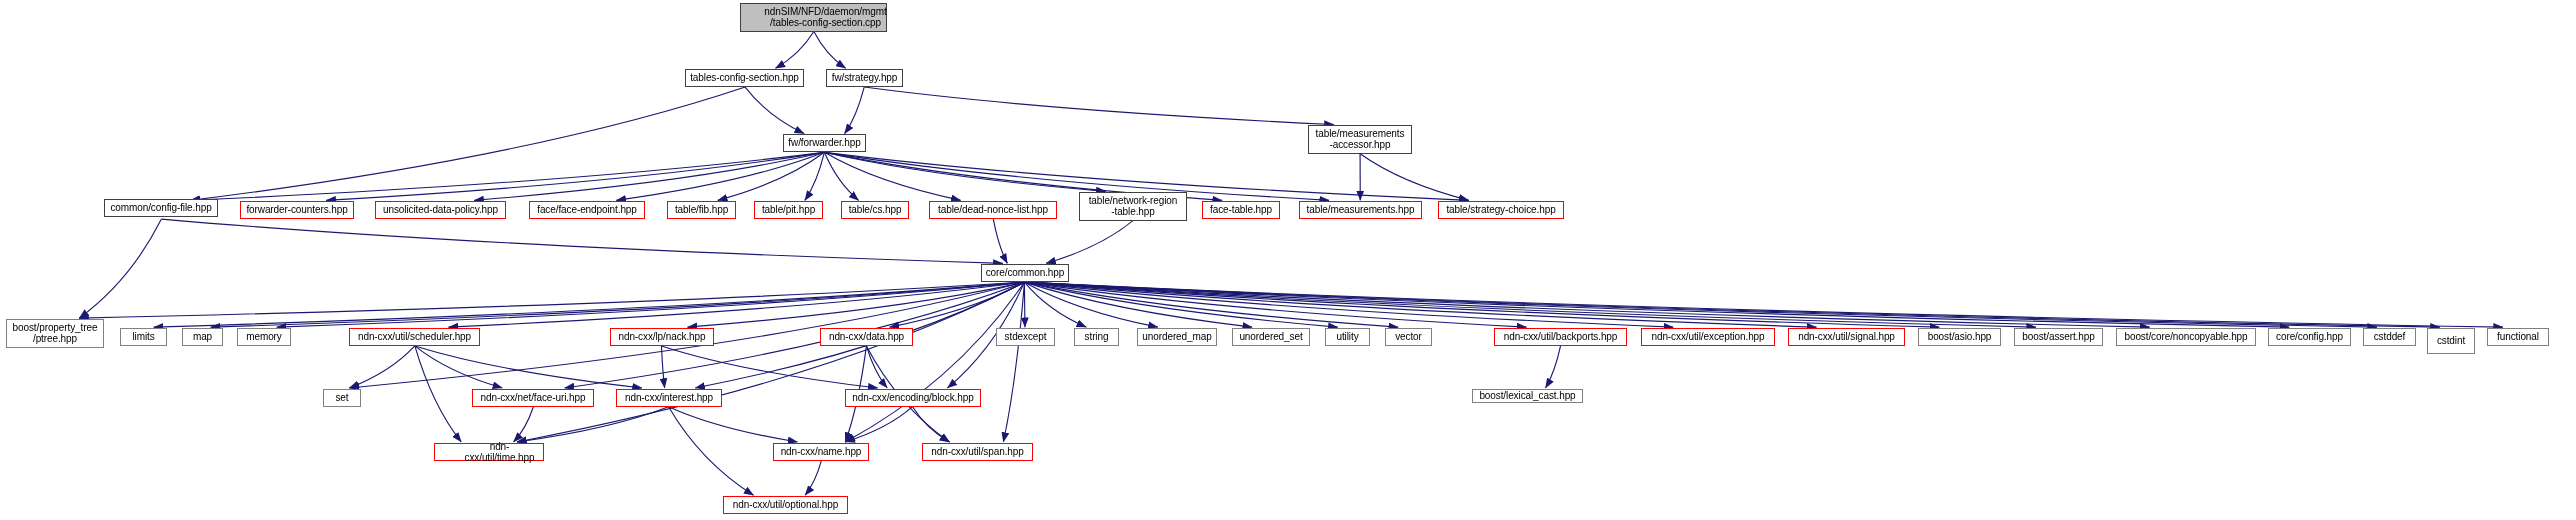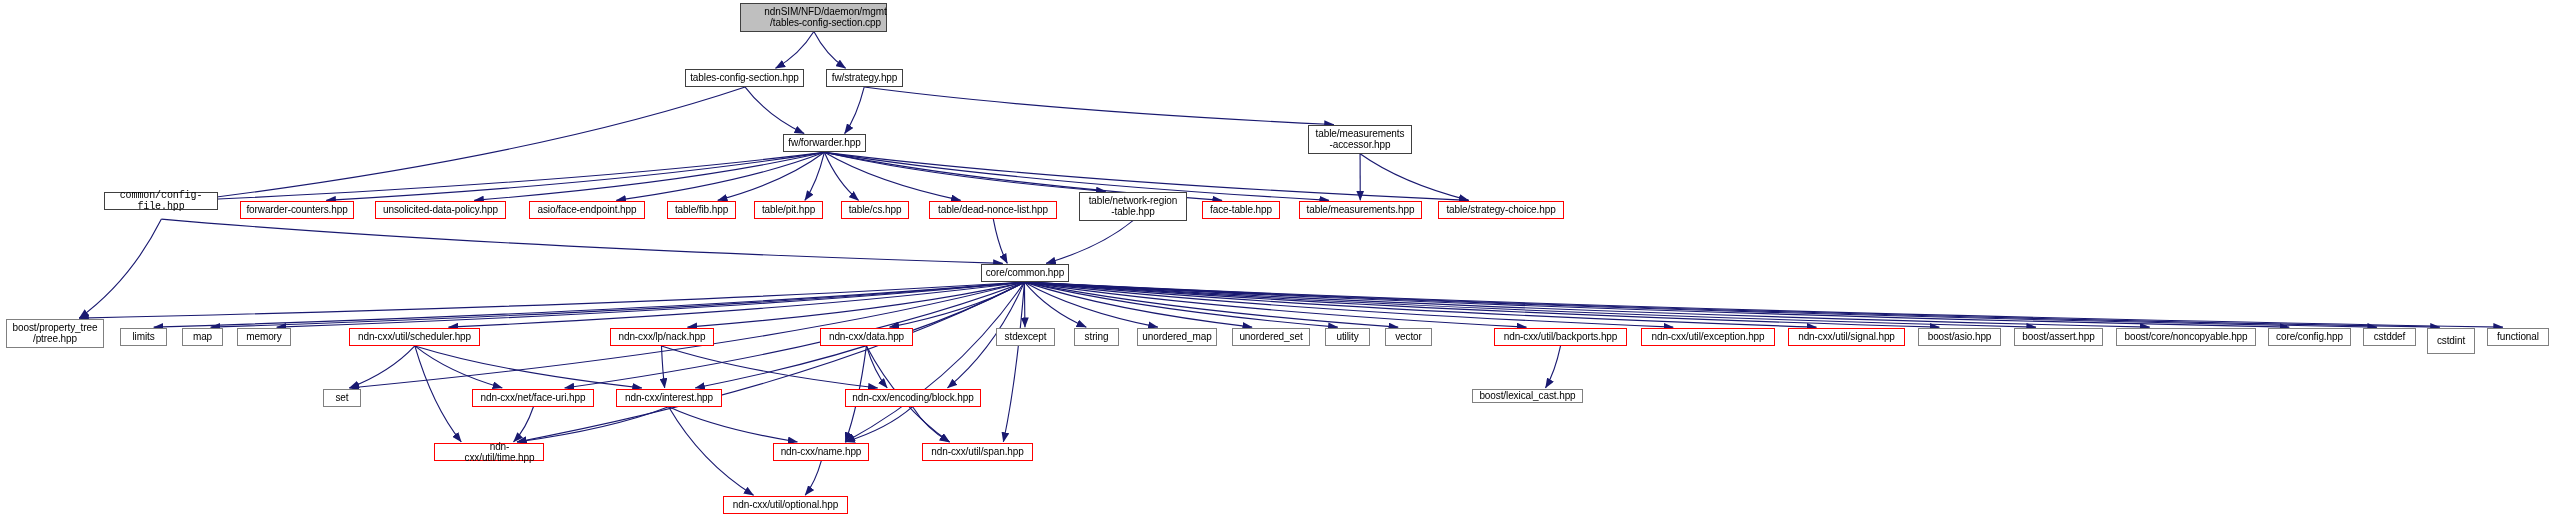--- a/index.html
+++ b/index.html
@@ -137,24 +137,24 @@
       </g>
   </svg>
   <div id="nodes-layer">
       <div class="node-box root" style="left: 740px; top: 3px; width: 147px; height: 28.5px;">ndnSIM/NFD/daemon/mgmt
 /tables-config-section.cpp</div>
       <div class="node-box dark" style="left: 685px; top: 69px; width: 119px; height: 18px;">tables-config-section.hpp</div>
       <div class="node-box dark" style="left: 826px; top: 69px; width: 77px; height: 18px;">fw/strategy.hpp</div>
       <div class="node-box dark" style="left: 783px; top: 134px; width: 83px; height: 18px;">fw/forwarder.hpp</div>
       <div class="node-box dark" style="left: 1308px; top: 125px; width: 104px; height: 28.5px;">table/measurements
 -accessor.hpp</div>
-      <div class="node-box dark" style="left: 104px; top: 192px; width: 114px; height: 18px; font-family: Liberation Mono, monospace;">common/config-file.hpp</div>
+      <div class="node-box dark" style="left: 104px; top: 199px; width: 114px; height: 18px;">common/config-file.hpp</div>
       <div class="node-box red" style="left: 240px; top: 201px; width: 114px; height: 18px;">forwarder-counters.hpp</div>
       <div class="node-box red" style="left: 375px; top: 201px; width: 131px; height: 18px;">unsolicited-data-policy.hpp</div>
-      <div class="node-box red" style="left: 529px; top: 201px; width: 116px; height: 18px;">asio/face-endpoint.hpp</div>
+      <div class="node-box red" style="left: 529px; top: 201px; width: 116px; height: 18px;">face/face-endpoint.hpp</div>
       <div class="node-box red" style="left: 667px; top: 201px; width: 69px; height: 18px;">table/fib.hpp</div>
       <div class="node-box red" style="left: 754px; top: 201px; width: 69px; height: 18px;">table/pit.hpp</div>
       <div class="node-box red" style="left: 841px; top: 201px; width: 68px; height: 18px;">table/cs.hpp</div>
       <div class="node-box red" style="left: 929px; top: 201px; width: 128px; height: 18px;">table/dead-nonce-list.hpp</div>
       <div class="node-box dark" style="left: 1079px; top: 192px; width: 108px; height: 28.5px;">table/network-region
 -table.hpp</div>
       <div class="node-box red" style="left: 1202px; top: 201px; width: 78px; height: 18px;">face-table.hpp</div>
       <div class="node-box red" style="left: 1299px; top: 201px; width: 123px; height: 18px;">table/measurements.hpp</div>
       <div class="node-box red" style="left: 1438px; top: 201px; width: 126px; height: 18px; text-align: right;">table/strategy-choice.hpp</div>
       <div class="node-box dark" style="left: 981px; top: 264px; width: 88px; height: 18px;">core/common.hpp</div>

